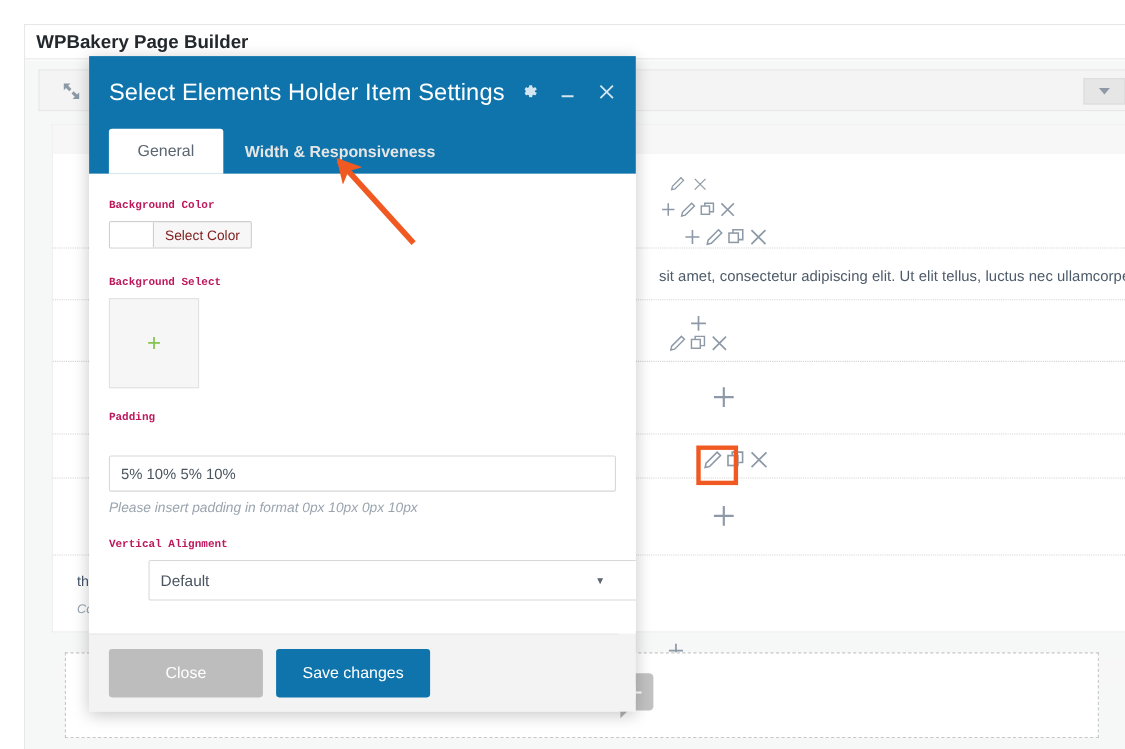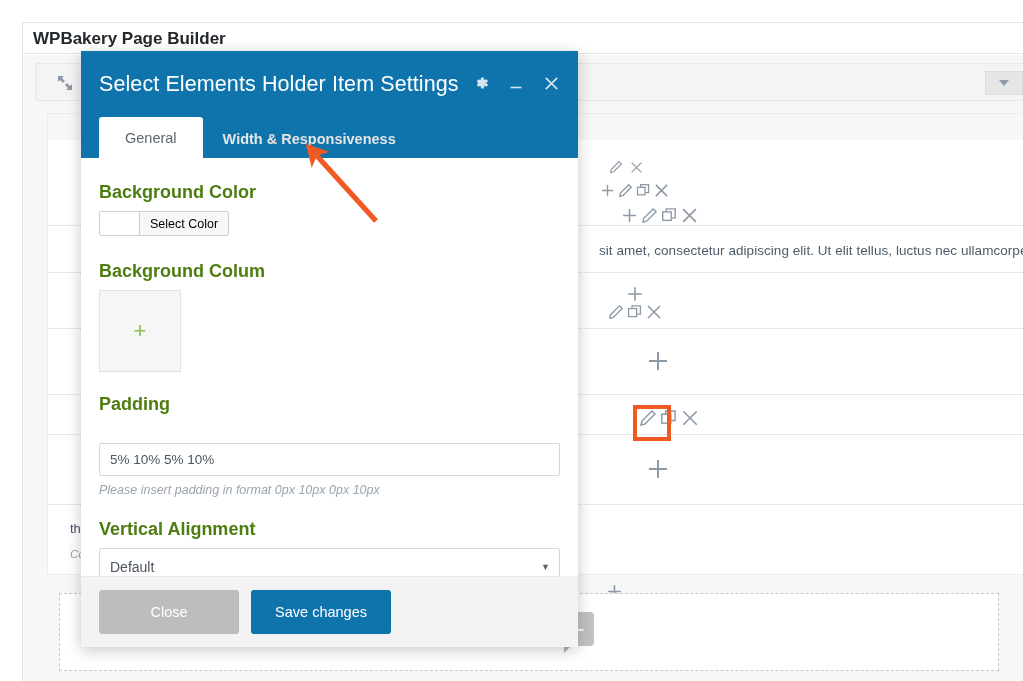--- a/index.html
+++ b/index.html
@@ -242,44 +242,45 @@
   .modal-body {
     position: absolute;
     left: 0; right: 0;
     top: 107px; bottom: 71px;
     background: #ffffff;
     padding: 24px 18px 0 18px;
     overflow: hidden;
   }
 
   .field-label {
-    font-size: 18px;
+    font-size: 10px;
     font-weight: bold;
-    color: #4d7c0f;
+    color: #be185d;
     margin: 0 0 8px 0;
+    font-family: Liberation Mono, monospace;
   }
   .field-block { margin-bottom: 22px; }
 
   .colorpicker {
     display: inline-flex;
     border: 1px solid #cfcfcf;
     border-radius: 2px;
     background: #f7f7f7;
     height: 25px;
     overflow: hidden;
   }
   .colorpicker .swatch {
     width: 40px;
     background: #ffffff;
     border-right: 1px solid #cfcfcf;
   }
   .colorpicker .cp-label {
     padding: 0 10px;
     font-size: 12.5px;
-    color: #000000;
+    color: #7f1d1d;
     display: flex; align-items: center;
   }
 
   .image-drop {
     width: 82px; height: 82px;
     border: 1px solid #e2e2e2;
     background: #f6f6f6;
     display: flex; align-items: center; justify-content: center;
     color: #86c44f;
     font-size: 22px; font-weight: 300; line-height: 1;
@@ -307,21 +308,21 @@
   .select-wrap { position: relative; }
   .select-input {
     width: 100%;
     height: 37px;
     border: 1px solid #d8d8d8;
     border-radius: 2px;
     background: #ffffff;
     padding: 0 28px 0 10px;
     font-size: 14px;
     color: #4a5560;
-    display: flex; align-items: center;
+    display: flex; align-items: center; margin-left: 36px;
   }
   .select-arrow {
     position: absolute; right: 10px; top: 50%;
     transform: translateY(-50%);
     font-size: 9px; color: #5b6671;
   }
 
   .modal-footer {
     position: absolute;
     left: 0; right: 16px; bottom: 0;
@@ -590,21 +591,21 @@
 
       <div class="field-block">
         <div class="field-label">Background Color</div>
         <div class="colorpicker">
           <div class="swatch"></div>
           <div class="cp-label">Select Color</div>
         </div>
       </div>
 
       <div class="field-block">
-        <div class="field-label">Background Colum</div>
+        <div class="field-label">Background Select</div>
         <div class="image-drop">
           <span>+</span>
         </div>
       </div>
 
       <div class="field-block">
         <div class="field-label">Padding</div>
         <input class="text-input" type="text" value="5% 10% 5% 10%" style="">
         <div class="field-hint">Please insert padding in format 0px 10px 0px 10px</div>
       </div>

